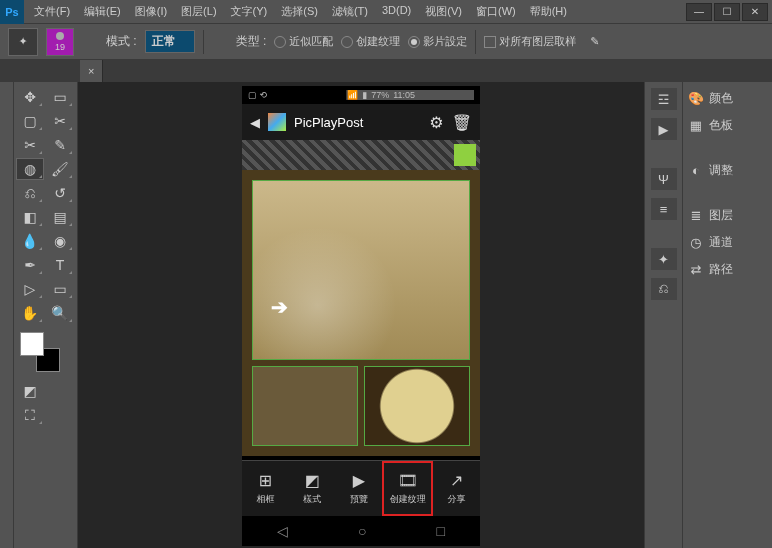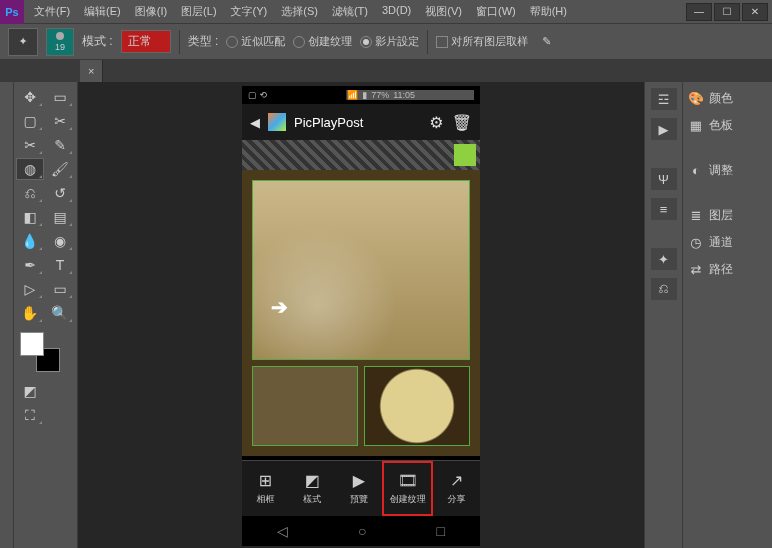--- a/index.html
+++ b/index.html
@@ -1,32 +1,32 @@
 <!DOCTYPE html>
 <html><head>
 <meta charset="utf-8">
 <style>
 * { margin: 0; padding: 0; box-sizing: border-box; font-family: "Microsoft YaHei", sans-serif; }
 body { background: #535353; width: 772px; height: 548px; overflow: hidden; color: #ccc; font-size: 11px; }
 
 
 .titlebar { height: 24px; background: #535353; display: flex; align-items: center; border-bottom: 1px solid #3a3a3a; }
-.logo { width: 24px; height: 24px; background: #701a75; color: #31a8ff; display: flex; align-items: center; justify-content: center; font-weight: bold; font-size: 11px; }
+.logo { width: 24px; height: 24px; background: #0c4a6e; color: #31a8ff; display: flex; align-items: center; justify-content: center; font-weight: bold; font-size: 11px; }
 .menubar { display: flex; gap: 2px; margin-left: 4px; flex: 1; }
 .menubar span { padding: 0 6px; cursor: default; }
 .window-controls { display: flex; gap: 2px; margin-right: 4px; }
 .window-controls button { width: 26px; height: 18px; background: #3a3a3a; border: 1px solid #2a2a2a; color: #ccc; font-size: 10px; cursor: pointer; }
 
 
 .optionsbar { height: 36px; background: #535353; border-bottom: 1px solid #3a3a3a; display: flex; align-items: center; padding: 0 8px; gap: 8px; }
 .brush-swatch { width: 30px; height: 28px; background: #3a3a3a; border: 1px solid #666; display: flex; align-items: center; justify-content: center; }
-.brush-size { background: #0f766e; width: 28px; height: 28px; border: 1px solid #666; color: #ccc; display: flex; flex-direction: column; align-items: center; justify-content: center; font-size: 9px; text-align: center; }
+.brush-size { background: #a21caf; width: 28px; height: 28px; border: 1px solid #666; color: #ccc; display: flex; flex-direction: column; align-items: center; justify-content: center; font-size: 9px; text-align: center; }
 .brush-size .dot { width:8px; height:8px; border-radius:50%; background:#aaa; margin-bottom:2px;}
-.opt-label { color: #ccc; font-size: 12px; }
-.opt-select { background: #b91c1c; border: 1px solid #666; color: #ccc; padding: 2px 18px 2px 6px; font-size: 12px; }
+.opt-label { color: #ccc; font-size: 12px; margin-left: 24px; }
+.opt-select { background: #0c4a6e; border: 1px solid #666; color: #ccc; padding: 2px 18px 2px 6px; font-size: 12px; font-weight: bold; }
 .radio { width:12px; height:12px; border-radius:50%; border:1px solid #888; display:inline-block; vertical-align:middle; margin-right:3px; position:relative; }
 .radio.checked::after{content:'';position:absolute;inset:2px;border-radius:50%;background:#ccc;}
 .checkbox { width:12px; height:12px; border:1px solid #888; display:inline-block; vertical-align:middle; margin-right:3px; }
 .divider { width:1px; height:24px; background:#3a3a3a; }
 
 
 .tabbar { height: 22px; background: #3a3a3a; display: flex; align-items: stretch; padding-left: 80px; }
 .doc-tab { background: #535353; border-right: 1px solid #2a2a2a; padding: 3px 8px; font-size: 11px; display:flex; align-items:center; gap:6px;}
 
 

